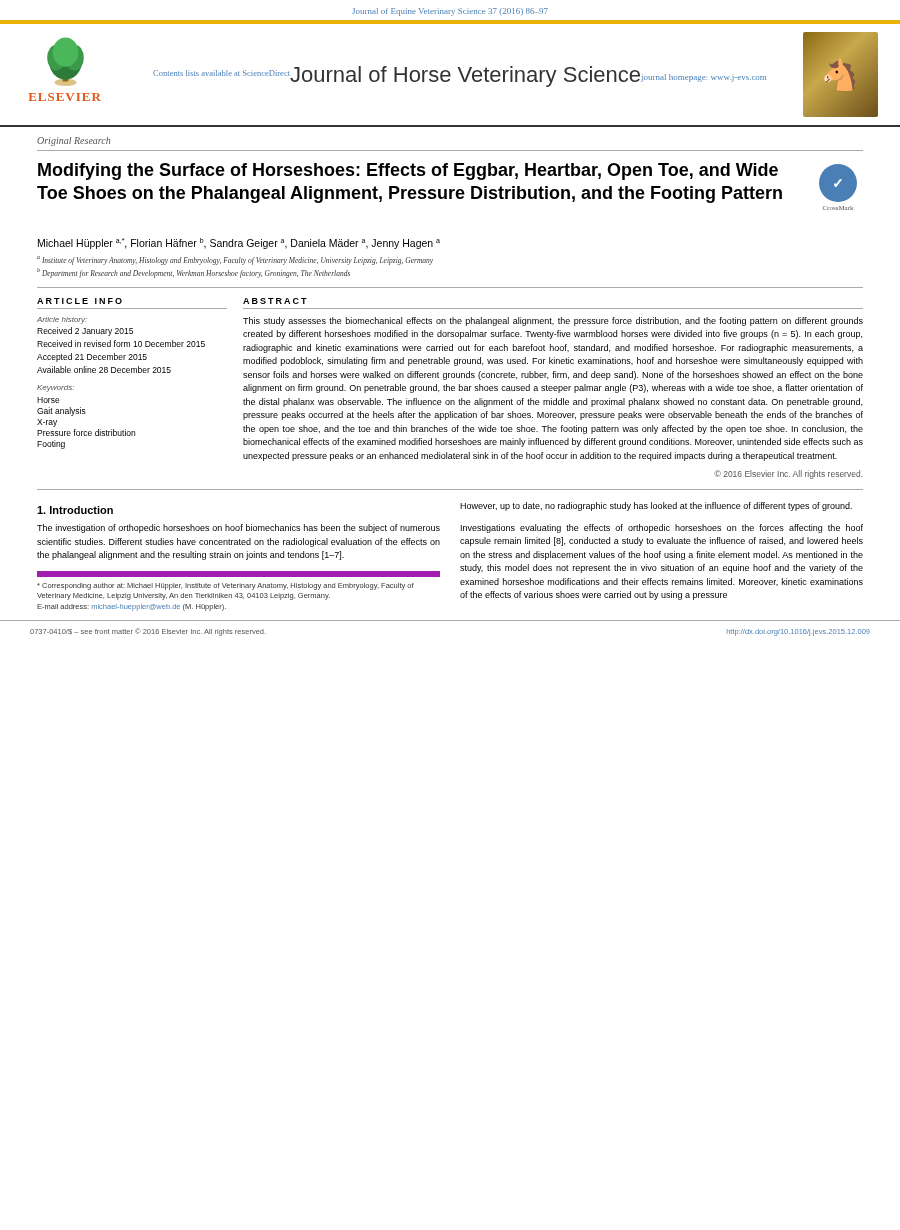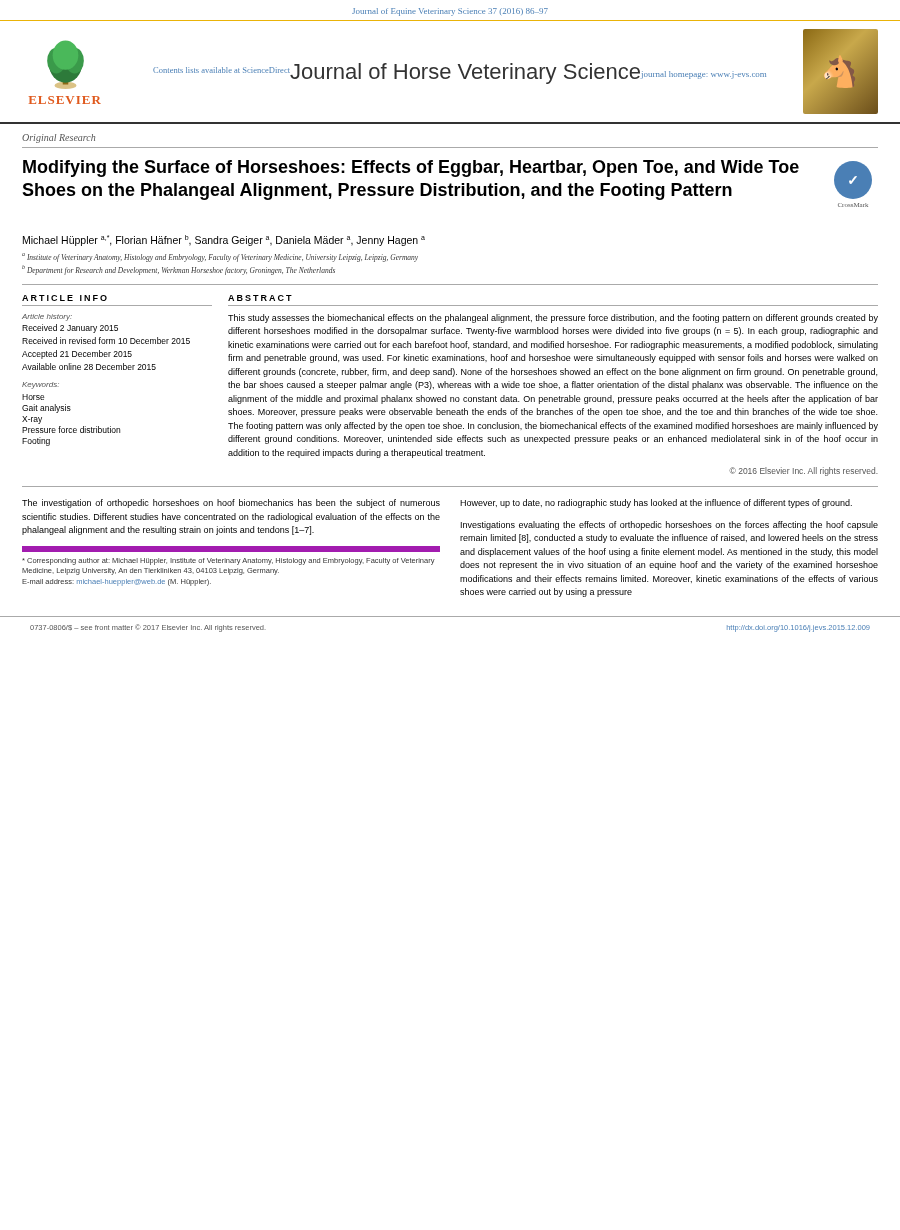--- a/index.html
+++ b/index.html
@@ -9,35 +9,34 @@
       width: 900px;
       min-height: 1230px;
       font-size: 10px;
       color: #000;
     }
     .top-bar {
       text-align: center;
       padding: 6px 0 4px;
       font-size: 9px;
       color: #4a7fb5;
-      border-bottom: 1px solid #eab308;
+      border-bottom: 4px solid #eab308;
     }
     .header-area {
       display: flex;
       align-items: stretch;
       border-bottom: 2px solid #333;
       padding: 8px 20px 8px 20px;
       position: relative;
     }
     .elsevier-logo {
       width: 90px;
       display: flex;
       flex-direction: column;
       align-items: center;
-      justify-content: center;
       margin-right: 10px;
     }
     .elsevier-tree {
       width: 55px;
       height: 55px;
     }
     .elsevier-text {
       font-size: 13px;
       font-weight: bold;
       color: #e05a1e;
@@ -80,21 +79,21 @@
       width: 75px;
       height: 85px;
       background: linear-gradient(135deg, #8B6914 0%, #c8a84b 40%, #6B4E1A 100%);
       display: flex;
       align-items: center;
       justify-content: center;
       font-size: 30px;
       border-radius: 2px;
     }
     .article-body {
-      padding: 0 22px;
+      padding: 0 37px;
     }
     .original-research {
       font-size: 10px;
       color: #555;
       padding: 8px 0 4px;
       border-bottom: 1px solid #aaa;
       margin-bottom: 8px;
       font-style: italic;
     }
     .article-title-section {
@@ -356,20 +355,23 @@
       <div class="copyright-line">© 2016 Elsevier Inc. All rights reserved.</div>
     </div>
 
   </div>
 
   <hr class="full-divider">
 
   <div class="two-col-body">
 
     <div class="body-left">
+      <div class="section-title">
+        <span>1.</span> <span>Introduction</span>
+      </div>
       <div class="body-text">
         The investigation of orthopedic horseshoes on hoof biomechanics has been the subject of numerous scientific studies. Different studies have concentrated on the radiological evaluation of the effects on the phalangeal alignment and the resulting strain on joints and tendons [1–7].
       </div>
 
       <div class="footnote-area">
         <div class="footnote-text">
           * Corresponding author at: Michael Hüppler, Institute of Veterinary Anatomy, Histology and Embryology, Faculty of Veterinary Medicine, Leipzig University, An den Tierkliniken 43, 04103 Leipzig, Germany.
         </div>
         <div class="footnote-text">
           <span>E-mail address: </span><a href="#">michael-hueppler@web.de</a><span> (M. Hüppler).</span>
@@ -384,17 +386,17 @@
       <div class="body-text">
         Investigations evaluating the effects of orthopedic horseshoes on the forces affecting the hoof capsule remain limited [8], conducted a study to evaluate the influence of raised, and lowered heels on the stress and displacement values of the hoof using a finite element model. As mentioned in the study, this model does not represent the in vivo situation of an equine hoof and the variety of the examined horseshoe modifications and their effects remains limited. Moreover, kinetic examinations of the effects of various shoes were carried out by using a pressure
       </div>
     </div>
 
   </div>
 
 </div>
 
 <div class="footer-bar">
-  <div class="footer-text">0737-0806/$ – see front matter © 2017 Elsevier Inc. All rights reserved.</div>
+  <div class="footer-text">0737-0410/$ – see front matter © 2016 Elsevier Inc. All rights reserved.</div>
   <div class="footer-link" style="cursor:pointer;">
     <span>http://dx.doi.org/10.1016/j.jevs.2015.12.009</span>
   </div>
 </div>
 
 </body></html>

